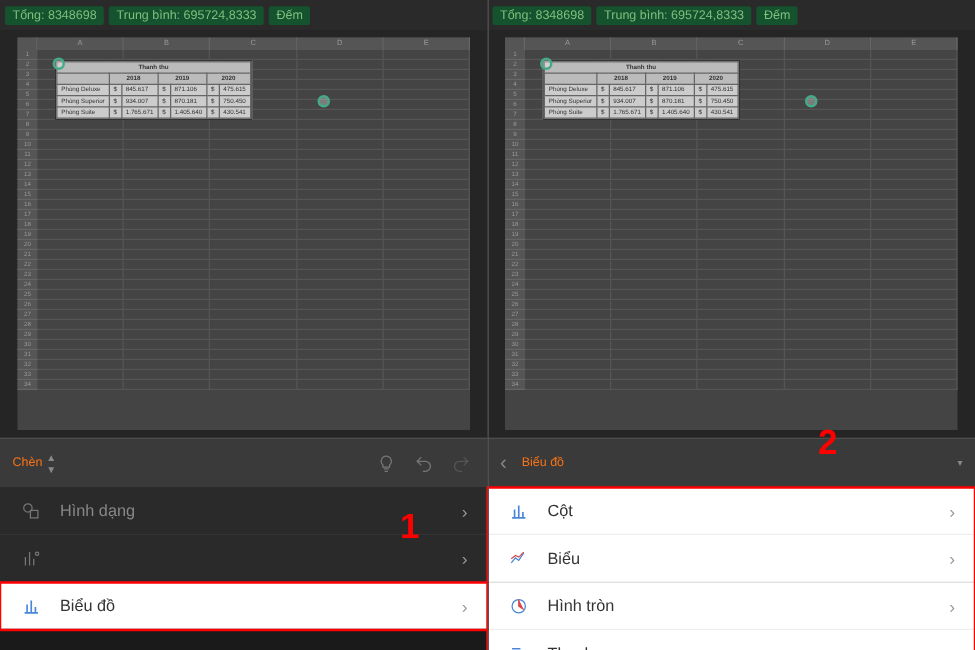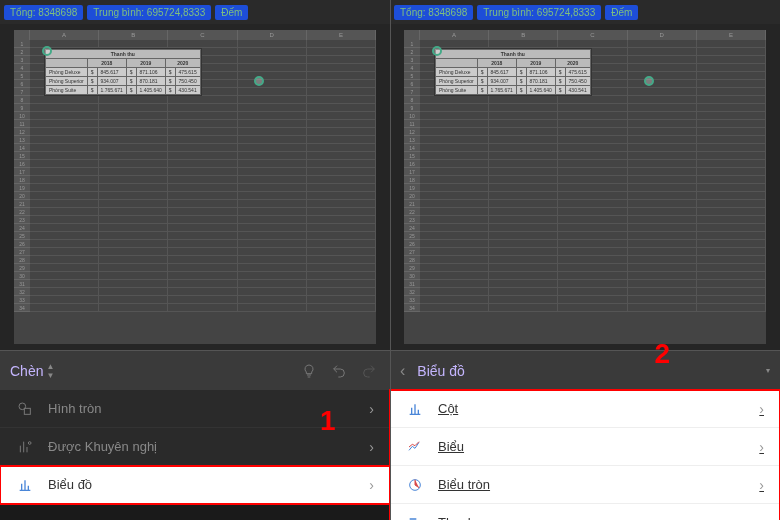--- a/index.html
+++ b/index.html
@@ -1,45 +1,45 @@
 <!DOCTYPE html>
 <html><head>
 <meta charset="utf-8">
 <style>
 * { margin: 0; padding: 0; box-sizing: border-box; font-family: -apple-system, sans-serif; }
 body { width: 780px; height: 520px; background: #000; display: flex; position: relative; }
 .panel { width: 390px; height: 520px; position: relative; background: #1a1a1a; }
 .divider { position: absolute; left: 390px; top: 0; width: 1px; height: 520px; background: #555; z-index: 10; }
 .statusbar { height: 24px; background: #2a2a2a; display: flex; padding: 0 4px; gap: 4px; align-items: center; }
-.stat-pill { background: #1d4ed8; color: #7fbf7f; font-size: 10px; padding: 2px 6px; border-radius: 2px; white-space: nowrap; }
+.stat-pill { background: #14532d; color: #7fbf7f; font-size: 10px; padding: 2px 6px; border-radius: 2px; white-space: nowrap; }
 .sheet-area { background: #3a3a3a; height: 326px; position: relative; padding: 6px 14px; }
 .sheet { background: #444; width: 100%; height: 100%; position: relative; }
 .col-headers { display: flex; height: 10px; }
 .col-h { background: #555; border-right: 1px solid #666; flex: 1; font-size: 6px; color: #999; text-align: center; line-height: 10px; }
 .col-h:first-child { width: 16px; flex: none; }
 .row { display: flex; height: 8px; }
 .row-h { width: 16px; background: #555; border-bottom: 1px solid #666; font-size: 5px; color: #999; text-align: center; line-height: 8px; }
 .cell { flex: 1; border-right: 1px solid #555; border-bottom: 1px solid #555; }
 .data-table { position: absolute; top: 18px; left: 30px; background: #ccc; border: 1px solid #333; font-size: 5px; }
 .data-table table { border-collapse: collapse; }
 .data-table td { border: 1px solid #666; padding: 1px 3px; color: #333; }
 .data-table .hdr { background: #bbb; font-weight: bold; text-align: center; }
 .sel-handle { position: absolute; width: 10px; height: 10px; border: 2px solid #4a8; border-radius: 50%; background: rgba(255,255,255,0.3); }
 .sel-tl { top: 16px; left: 28px; }
 .sel-br { top: 46px; left: 240px; }
 .toolbar { height: 40px; background: #3a3a3a; display: flex; align-items: center; padding: 0 10px; border-top: 1px solid #555; }
-.tb-label { color: #c4b5fd; font-size: 14px; }
+.tb-label { color: #f97316; font-size: 10px; }
 .tb-caret { color: #888; font-size: 8px; margin-left: 3px; }
 .tb-back { color: #888; font-size: 16px; margin-right: 12px; }
 .tb-spacer { flex: 1; }
 .tb-icon { width: 22px; height: 22px; display: flex; align-items: center; justify-content: center; margin-left: 8px; }
 .tb-icon svg { width: 16px; height: 16px; }
 .menu { background: #2a2a2a; }
 .menu-item { height: 38px; display: flex; align-items: center; padding: 0 16px; border-bottom: 1px solid #333; color: #888; font-size: 13px; }
-.menu-item.light { background: #fff; color: #333; border-bottom: 1px solid #eee; text-decoration: underline; }
+.menu-item.light { background: #fff; color: #333; border-bottom: 1px solid #eee; }
 .menu-item.highlight { background: #fff; color: #333; outline: 2px solid #f00; outline-offset: -1px; position: relative; z-index: 5; }
 .menu-icon { width: 18px; height: 18px; margin-right: 14px; display: flex; align-items: center; justify-content: center; }
 .menu-icon svg { width: 16px; height: 16px; }
 .menu-chev { margin-left: auto; color: #999; font-size: 14px; }
 .menu-box { outline: 2px solid #f00; outline-offset: -1px; }
 .annotation { position: absolute; color: #f00; font-size: 28px; font-weight: bold; z-index: 20; font-family: Arial; }
 .ann1 { left: 320px; top: 405px; }
 .ann2 { right: 110px; top: 338px; }
 .dimmer { position: absolute; inset: 0; background: rgba(0,0,0,0.35); pointer-events: none; }
 </style>
@@ -402,31 +402,30 @@
       </div>
   </div>
   <div class="menu">
     <div class="menu-item">
       <div class="menu-icon">
           <svg viewBox="0 0 24 24" fill="none" stroke="#777" stroke-width="1.5">
             <circle cx="8" cy="8" r="5"></circle>
             <rect x="11" y="11" width="9" height="9"></rect>
           </svg>
         </div>
-      <span>Hình tròn</span>
+      <span>Hình dạng</span>
         <span class="menu-chev">›</span>
     </div>
     <div class="menu-item">
       <div class="menu-icon">
           <svg viewBox="0 0 24 24" fill="none" stroke="#777" stroke-width="1.5">
             <path d="M5 20V10M10 20V4M15 20v-8"></path>
             <circle cx="19" cy="6" r="2"></circle>
           </svg>
         </div>
-      <span>Được Khuyên nghị</span>
         <span class="menu-chev">›</span>
     </div>
     <div class="menu-item highlight">
       <div class="menu-icon">
           <svg viewBox="0 0 24 24" fill="none" stroke="#4a86d8" stroke-width="2">
             <path d="M4 20h16M7 20V10M12 20V5M17 20v-7"></path>
           </svg>
         </div>
       <span>Biểu đồ</span>
         <span class="menu-chev">›</span>
@@ -796,21 +795,21 @@
       <span>Biểu</span>
         <span class="menu-chev">›</span>
     </div>
     <div class="menu-item light">
       <div class="menu-icon">
           <svg viewBox="0 0 24 24" fill="none" stroke="#4a86d8" stroke-width="1.5">
             <circle cx="12" cy="12" r="8"></circle>
             <path d="M12 4v8l6 4" fill="#d84a4a" stroke="#d84a4a"></path>
           </svg>
         </div>
-      <span>Biểu tròn</span>
+      <span>Hình tròn</span>
         <span class="menu-chev">›</span>
     </div>
     <div class="menu-item light">
       <div class="menu-icon">
           <svg viewBox="0 0 24 24" fill="none" stroke="#4a86d8" stroke-width="2">
             <path d="M4 6h10M4 12h16M4 18h7"></path>
           </svg>
         </div>
       <span>Thanh</span>
         <span class="menu-chev">›</span>

